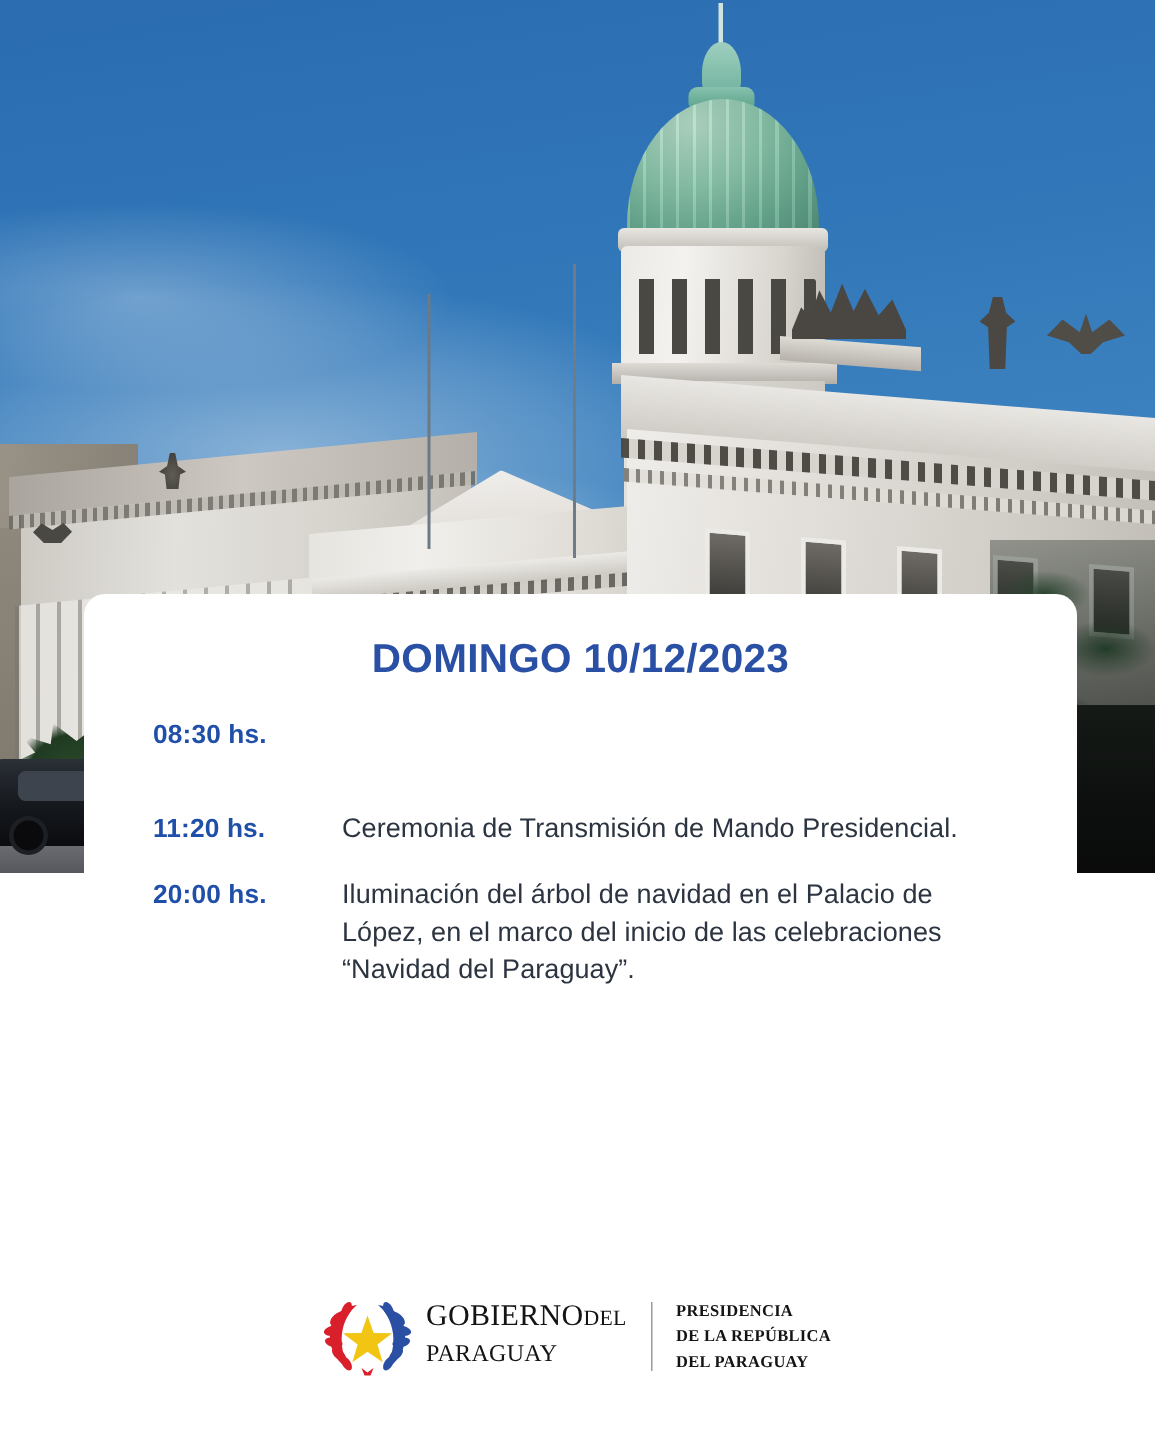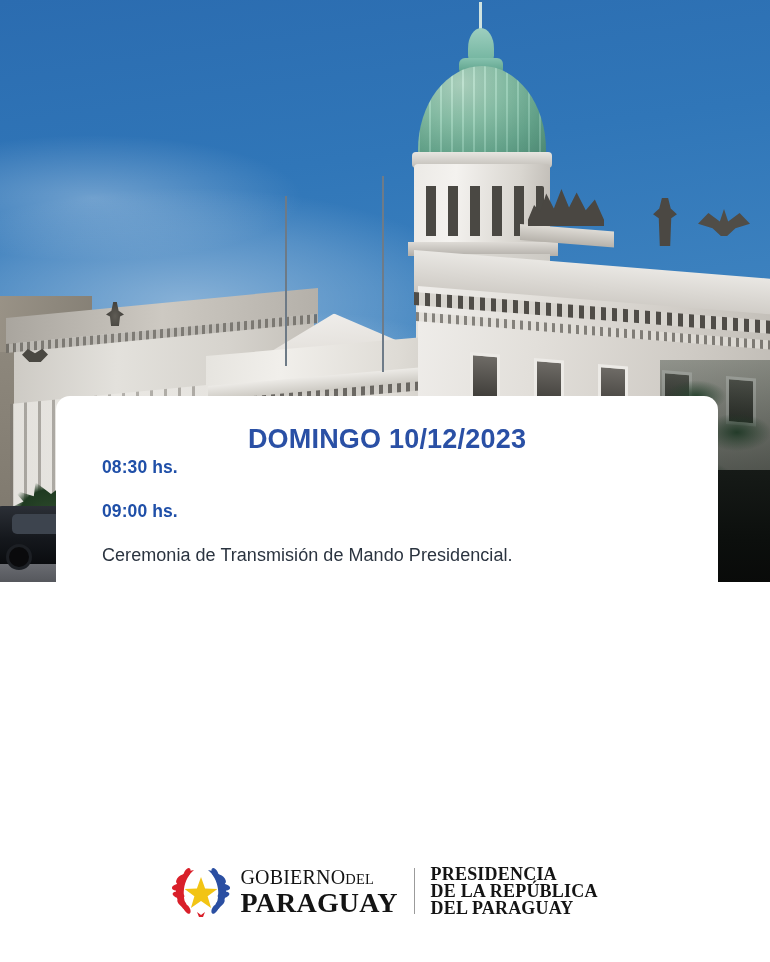--- a/index.html
+++ b/index.html
@@ -338,20 +338,21 @@
   .date-head {
     text-align: center;
     color: #2a50a5;
     font-size: 27px;
     font-weight: 700;
     letter-spacing: 0.2px;
     padding-top: 28px;
   }
 
   .agenda {
+    margin-top: 22px;
     padding: 0 46px 0 46px;
   }
 
   .row {
     display: flex;
     align-items: flex-start;
     margin-bottom: 19px;
   }
   .row:last-child { margin-bottom: 0; }
 
@@ -398,36 +399,36 @@
     justify-content: center;
     font-family: "Liberation Serif", "DejaVu Serif", serif;
     color: #141414;
   }
   .gob-line1 {
     font-size: 20px; font-weight: 400; letter-spacing: 0.2px;
     line-height: 21px; white-space: nowrap;
   }
   .gob-line1 .small { font-size: 14.5px; letter-spacing: 0.2px; }
   .gob-line2 {
-    font-size: 28px; font-weight: 700; letter-spacing: 0.2px;
+    font-size: 16px; font-weight: 400; letter-spacing: 0.2px;
     line-height: 26px; white-space: nowrap;
   }
 
   .divider {
     width: 1px;
     height: 46px;
     background: #9b9b9b;
     margin: 0 16px;
     flex: 0 0 1px;
   }
 
   .pres-block {
     font-family: "Liberation Serif", "DejaVu Serif", serif;
     color: #141414;
-    font-size: 18px;
+    font-size: 11px;
     font-weight: 700;
     line-height: 17px;
     letter-spacing: 0.2px;
     white-space: nowrap;
   }
 </style>
 </head>
 <body>
 
 <div id="poster">
@@ -518,28 +519,32 @@
 
     <div class="date-head">DOMINGO 10/12/2023</div>
 
     <div class="agenda">
 
       <div class="row">
         <div class="time">08:30 hs.</div>
       </div>
 
       <div class="row">
-        <div class="time">09:00 hs.</div>
       </div>
 
       <div class="row">
+        <div class="time">11:20 hs.</div>
         <div class="desc">Ceremonia de Transmisión de Mando Presidencial.</div>
       </div>
 
 
+      <div class="row">
+        <div class="time">20:00 hs.</div>
+        <div class="desc">Iluminación del árbol de navidad en el Palacio de López, en el marco del inicio de las celebraciones “Navidad del Paraguay”.</div>
+      </div>
 
     </div>
   </div>
 
   <div class="footer">
     <div class="logo-wrap">
 
       <div class="emblem">
         <svg viewBox="0 0 58 54" width="58" height="54" aria-hidden="true">
 

